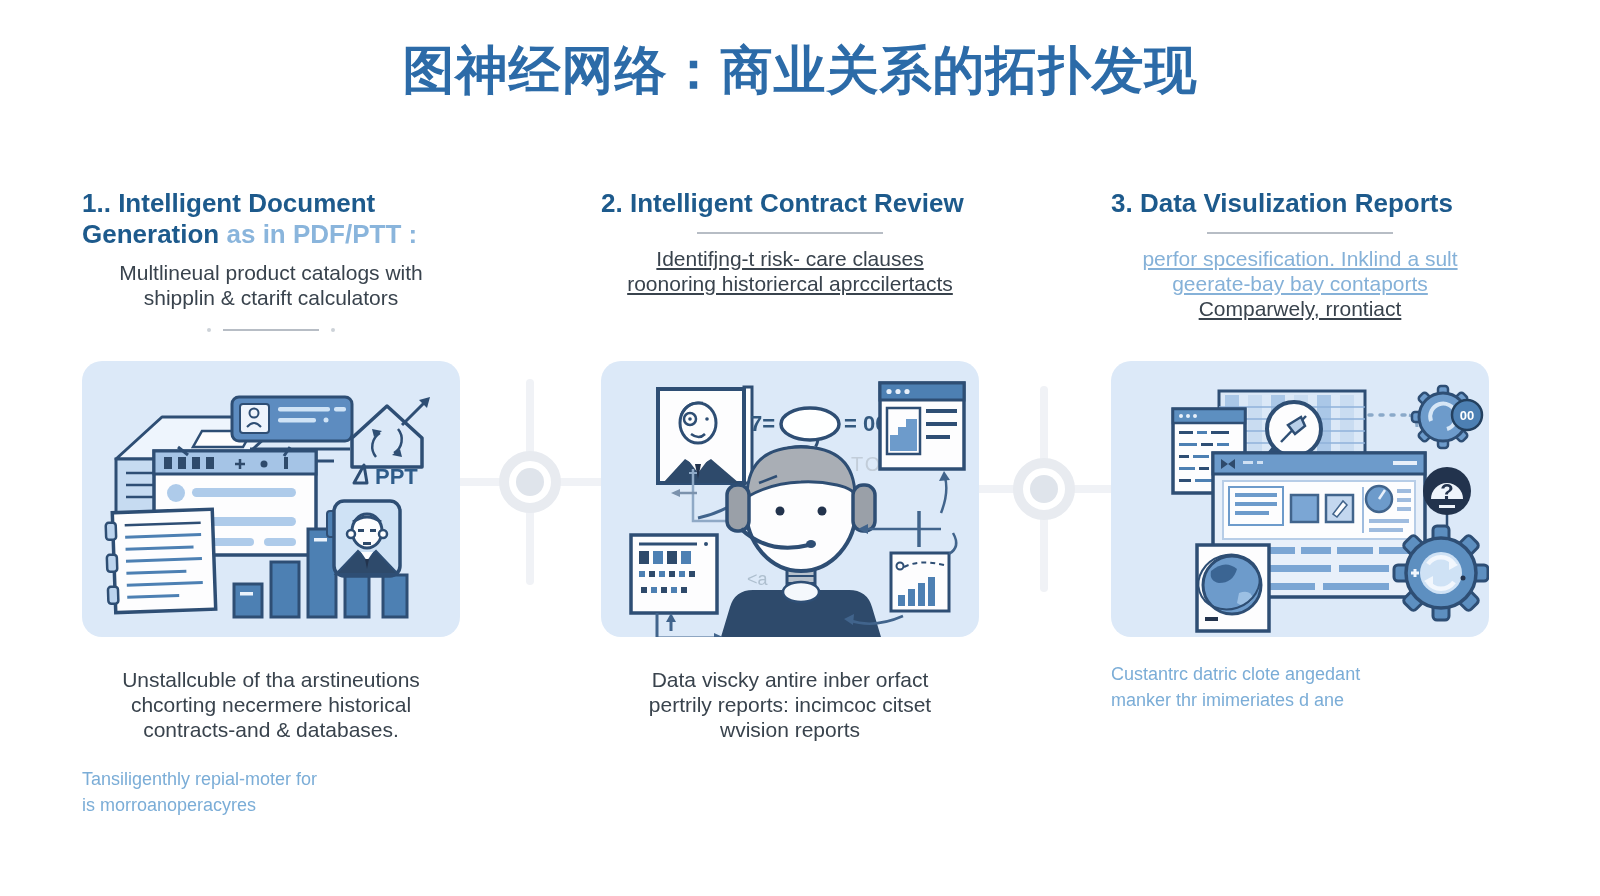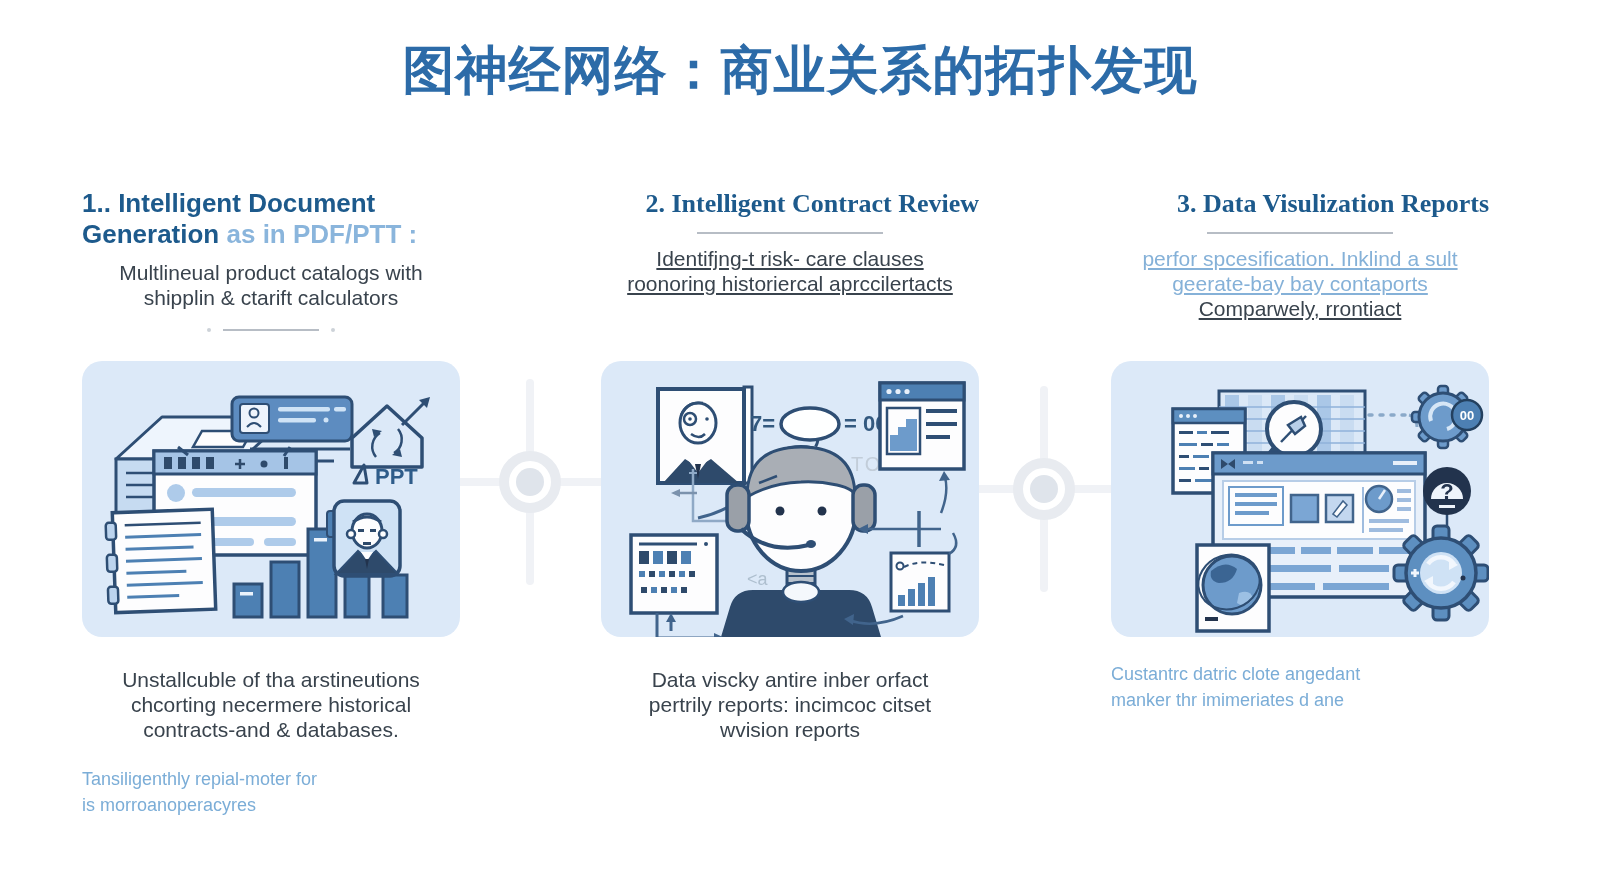--- a/index.html
+++ b/index.html
@@ -4,21 +4,21 @@
 <style>
   html,body{margin:0;padding:0;background:#ffffff;}
   .canvas{position:relative;width:1600px;height:896px;background:#ffffff;overflow:hidden;
           font-family:"Liberation Sans","DejaVu Sans",sans-serif;}
   .title{position:absolute;top:36px;left:0;width:100%;margin:0;text-align:center;
          font-size:52px;font-weight:bold;color:#2c6ba8;letter-spacing:1px;}
   .col{position:absolute;top:160px;width:378px;margin-top:28px;}
   .col1{left:82px;}.col2{left:601px;}.col3{left:1111px;}
   .col-top{height:173px;}
   .heading{margin:0;font-size:26px;font-weight:bold;color:#1d5a8c;line-height:31px;}
-  .heading.center{text-align:right;white-space:nowrap;font-family:Liberation Serif, serif;}
+  .heading.center{text-align:left;white-space:nowrap;}
   .heading .lite{color:#8ab5dc;}
   .subtitle,.bodytxt{font-size:21px;line-height:25px;color:#39434d;text-align:center;
                      white-space:pre-line;margin:0;}
   .subtitle{margin-top:10px;}
   .subtitle.tight{margin-top:0;text-decoration:underline;}
   .sub-light{color:#85b1d8;}
   .divider{height:2px;background:#b7bdc5;}
   .divider.short{width:96px;margin:19px auto 0;position:relative;}
   .divider.short::before,.divider.short::after{content:"";position:absolute;top:-1px;width:4px;height:4px;
       border-radius:50%;background:#cdd2d8;}

